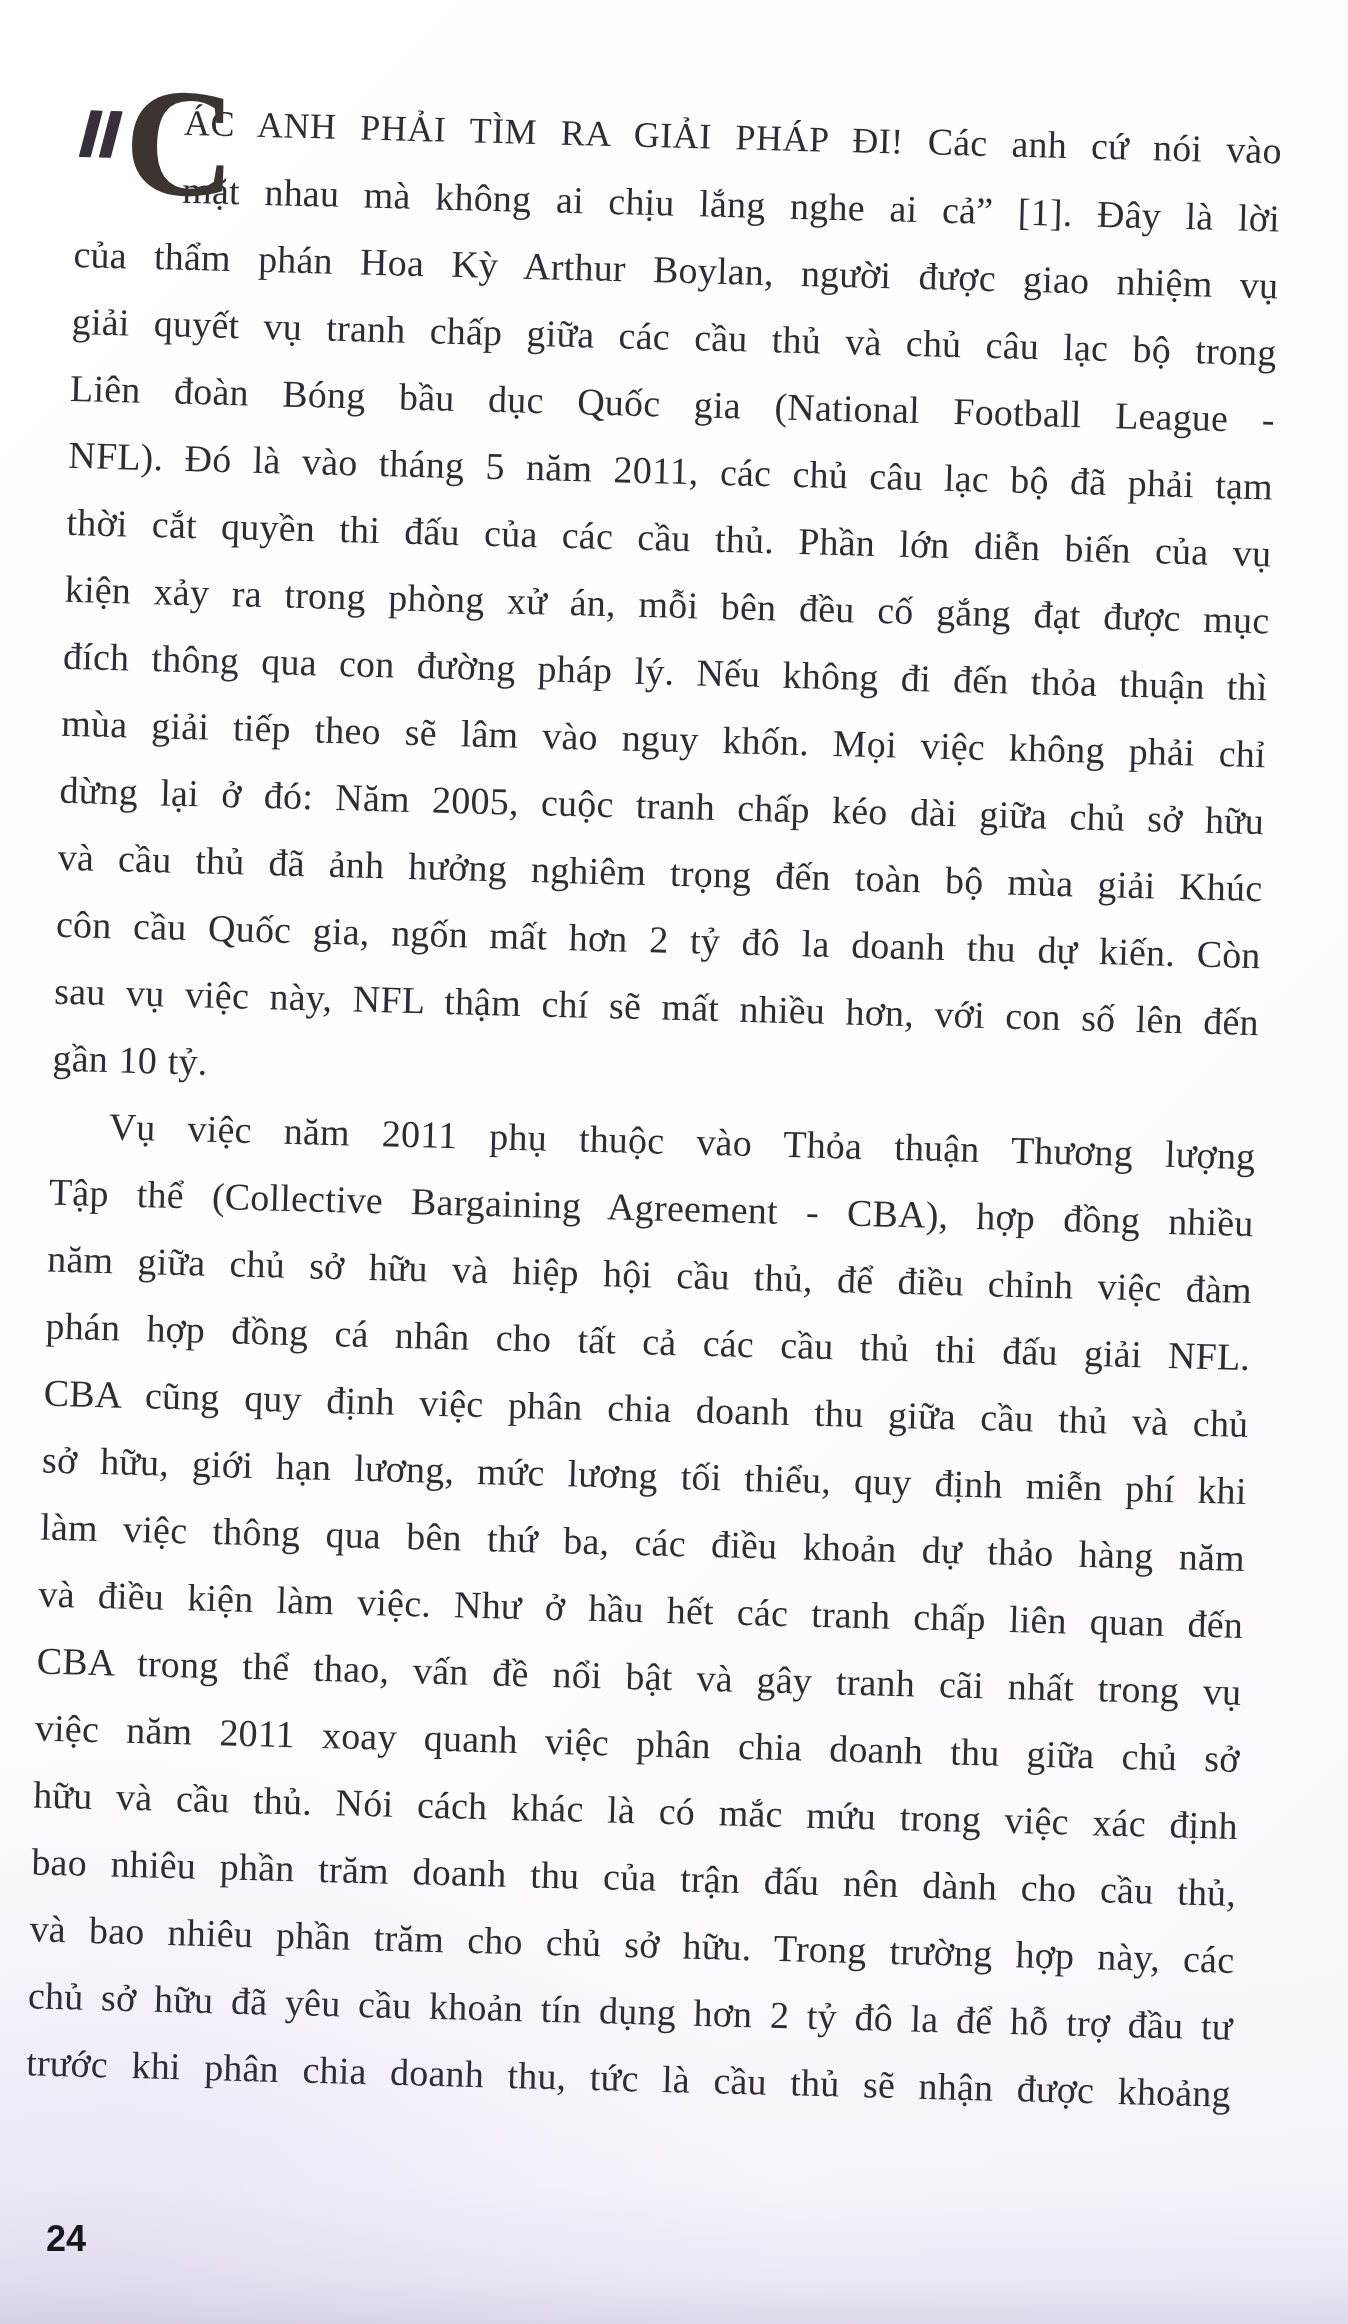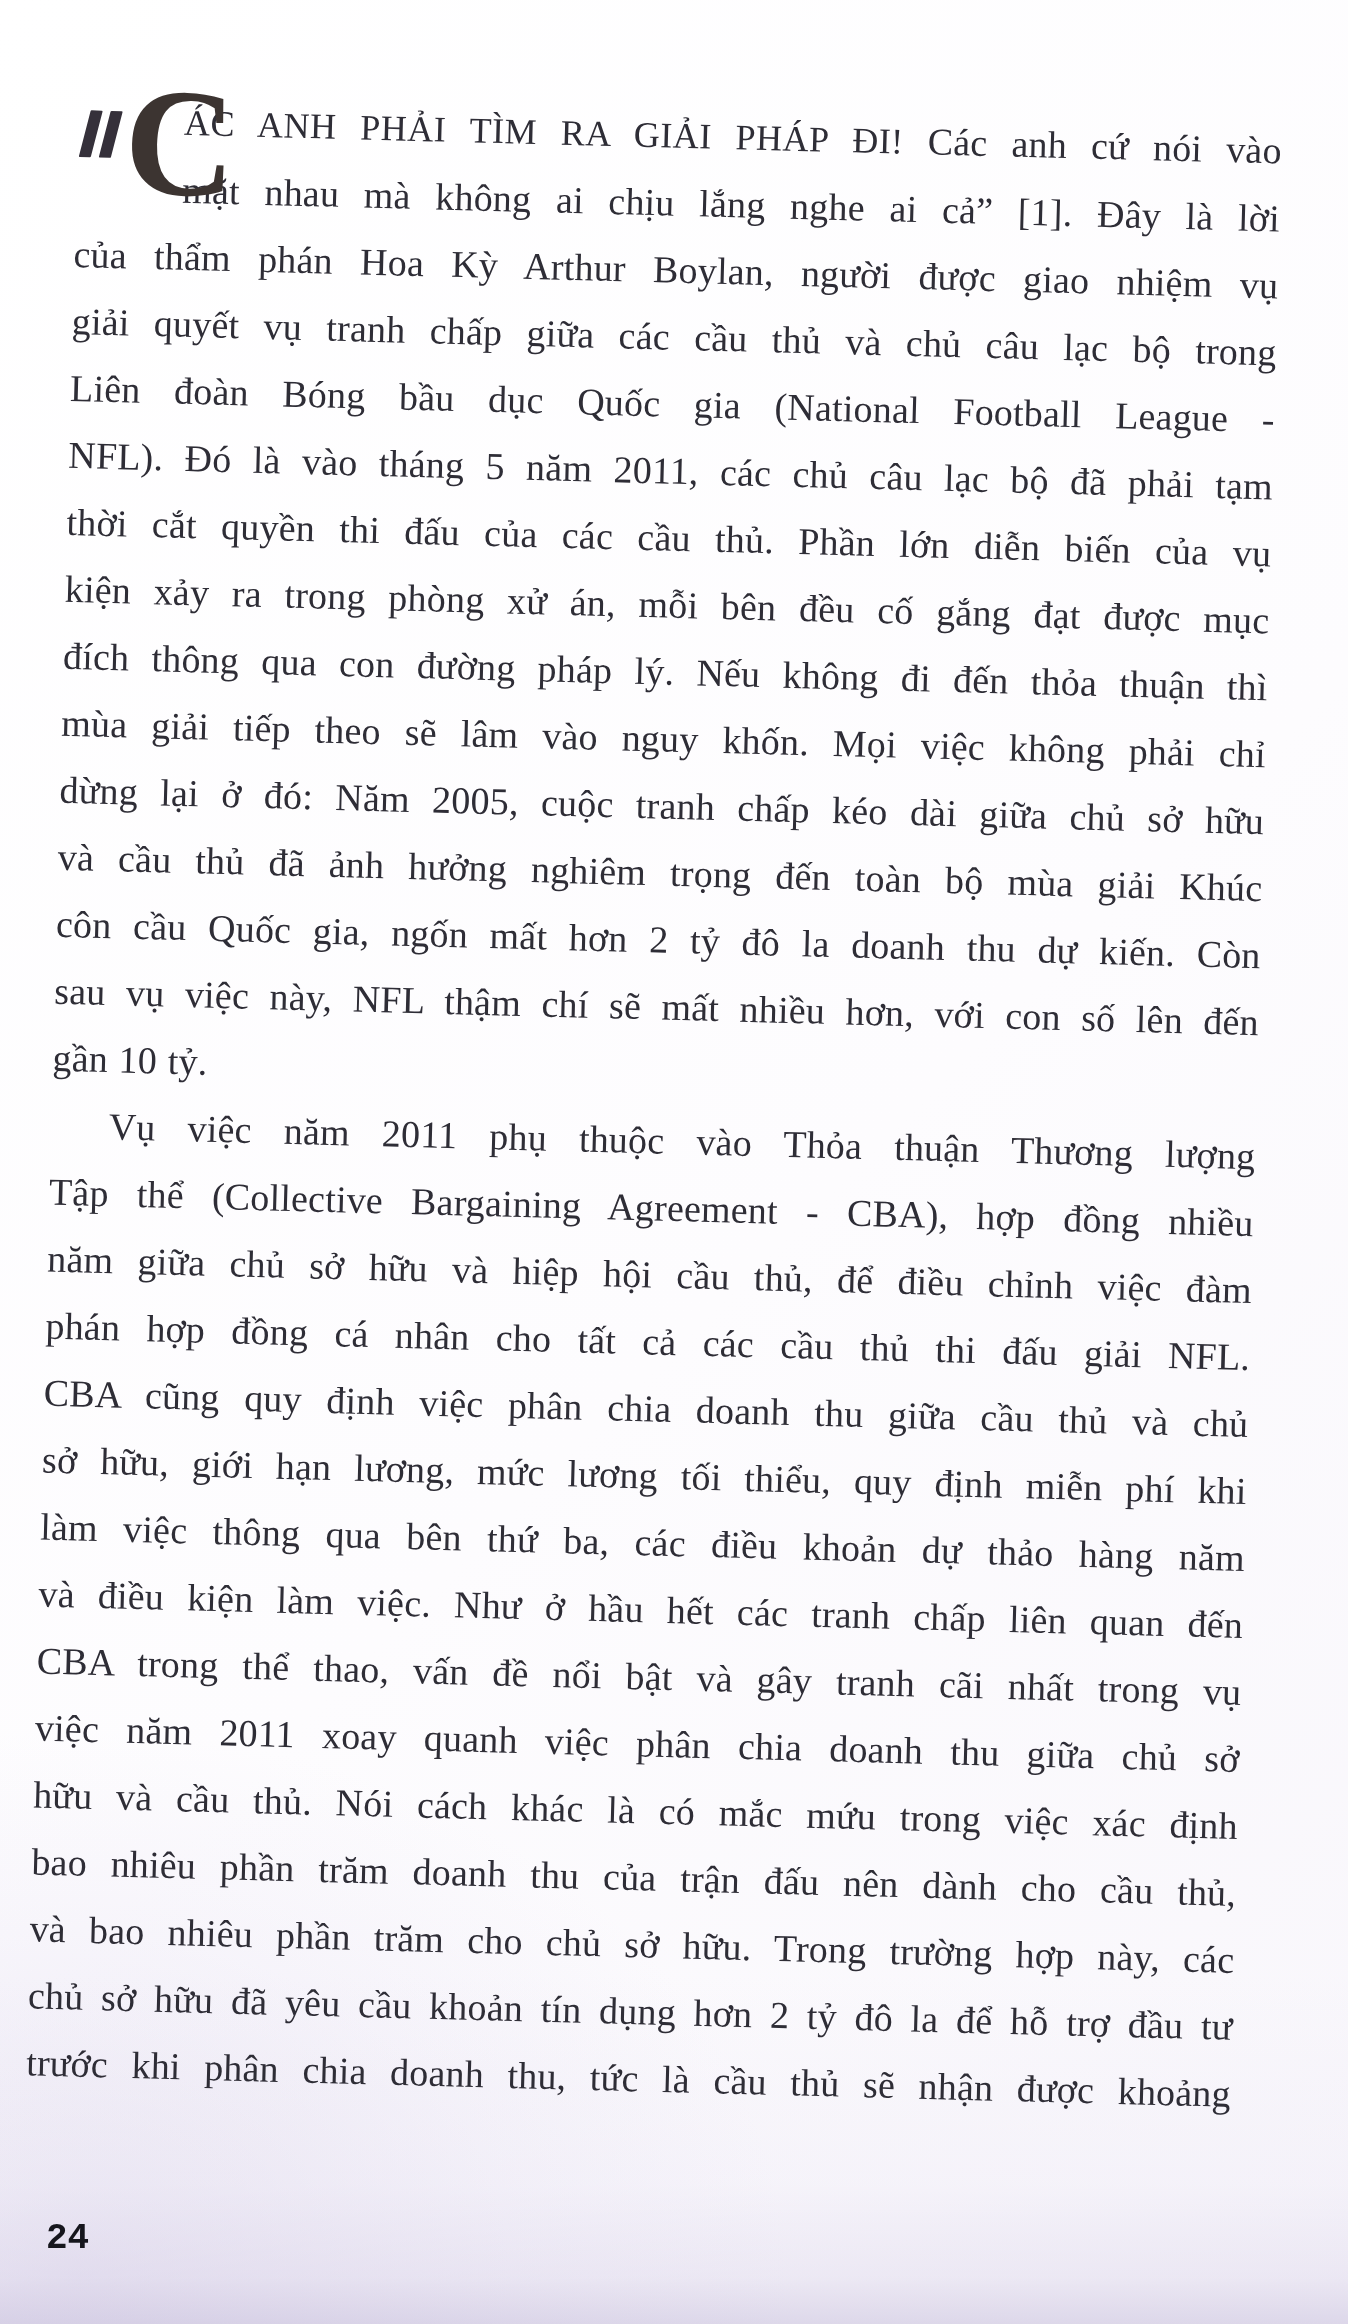--- a/index.html
+++ b/index.html
@@ -50,21 +50,21 @@
   .dropcap{
     position:absolute;left:48px;top:-46px;
     font-size:154px;line-height:1.3;font-weight:700;
     color:#3c3431;
   }
   .lead-caps{
     font-size:36px;letter-spacing:.5px;
   }
   .page-number{
     position:absolute;left:46px;top:2218px;
-    font-family:Liberation Mono, monospace;
+    font-family:Liberation Sans, sans-serif;
     font-weight:700;font-size:36px;color:#16161d;
   }
 </style>
 </head>
 <body>
 
 <div class="page">
 
   <div class="text-block">
 

